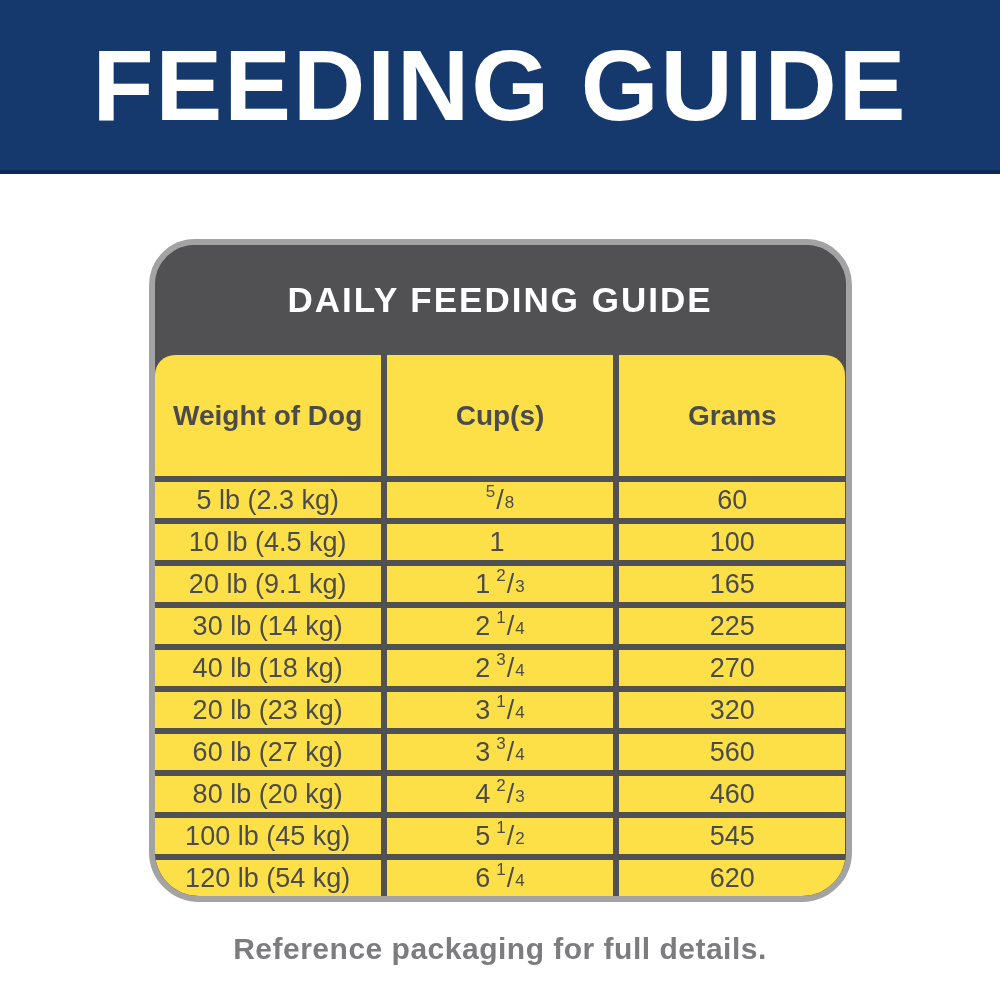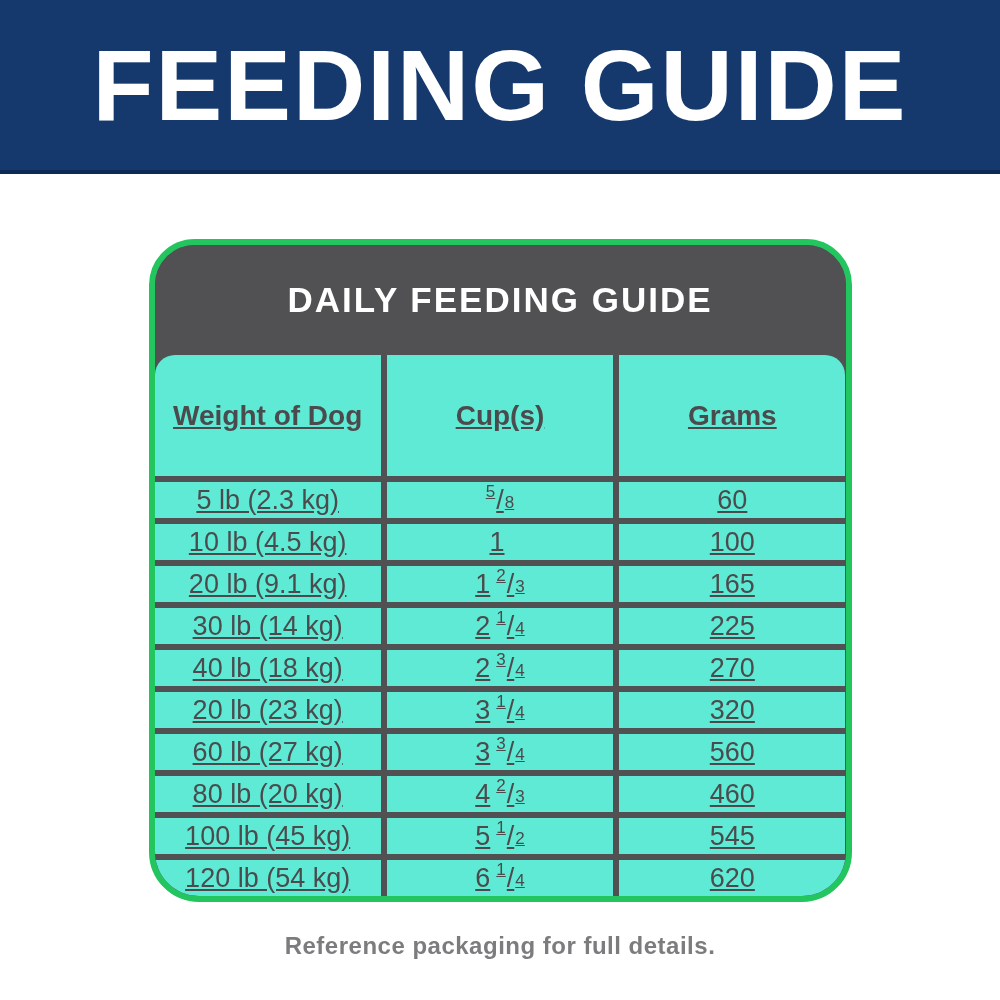--- a/index.html
+++ b/index.html
@@ -27,21 +27,21 @@
     line-height: 1;
     white-space: nowrap;
   }
 
   
   .guide-card {
     box-sizing: border-box;
     width: 703px;
     margin: 65px auto 0 auto;
     background: #515153;
-    border: 6px solid #22c55e;
+    border: 6px solid #a3a3a3;
     border-radius: 46px 46px 50px 50px;
     overflow: hidden;
   }
   .card-title {
     height: 110px;
     display: flex; align-items: center; justify-content: center;
     color: #ffffff;
     font-size: 35px;
     font-weight: bold;
     letter-spacing: 2px;
@@ -51,26 +51,25 @@
   .grid {
     display: grid;
     grid-template-columns: 1fr 1fr 1fr;
     grid-template-rows: 121px;
     grid-auto-rows: 36px;
     gap: 6px;
     background: #515153;
   }
   .row { display: contents; }
   .cell {
-    background: #5eead4;
+    background: #fde047;
     display: flex; align-items: center; justify-content: center;
     font-size: 27px;
     color: #4B4B4E;
     white-space: nowrap;
-    text-decoration: underline;
   }
   .cell.head {
     font-weight: bold;
     font-size: 28px;
     color: #4B4B4E;
   }
   .cell.head.c0 { border-top-left-radius: 20px; }
   .cell.head.c2 { border-top-right-radius: 20px; text-align: right; }
   .cell.c0.last { border-bottom-left-radius: 40px; }
   .cell.c2.last { border-bottom-right-radius: 40px; }
@@ -78,21 +77,21 @@
   
   .cups .whole { margin-right: 6px; }
   .cups .fnum  { position: relative; top: -8px; font-size: 17px; }
   .cups .fslash{ font-size: 27px; margin: 0 1px; }
   .cups .fden  { position: relative; top: 3px; font-size: 17px; }
 
   
   .footer-note {
     margin: 30px 0 0 0;
     text-align: center;
-    font-size: 24px;
+    font-size: 30px;
     font-weight: bold;
     color: #7C7C7E;
     letter-spacing: 0.5px;
   }
 </style>
 </head>
 <body>
 
 <div class="page">
 

